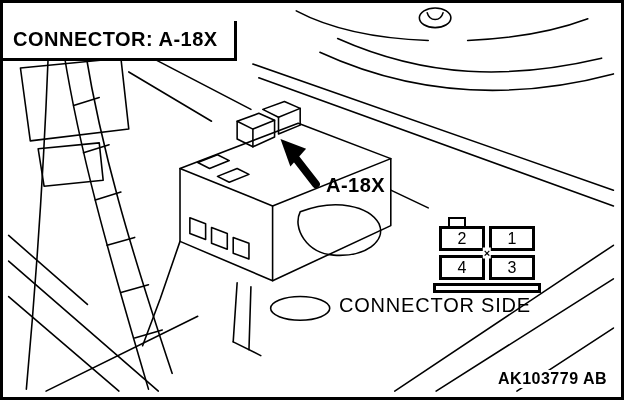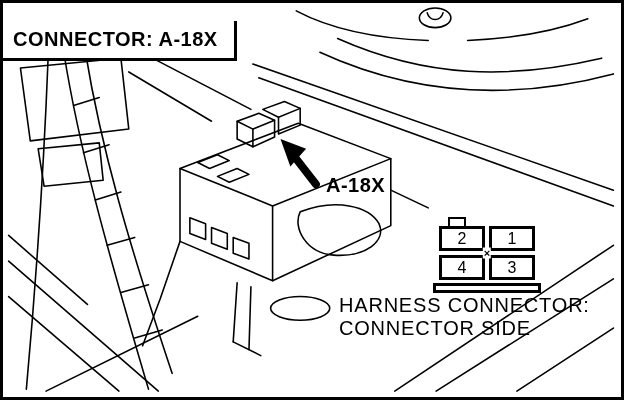--- a/index.html
+++ b/index.html
@@ -193,18 +193,18 @@
       <div class="pin-cell">2</div>
       <div class="pin-cell">1</div>
       <div class="pin-cell">4</div>
       <div class="pin-cell">3</div>
       <span class="pin-center">×</span>
     </div>
     <div class="pin-base"></div>
   </div>
 
   <div class="caption">
-    <div>HARNESS CONNECTOR:</div>
     <div>CONNECTOR SIDE</div>
   </div>
 
+  <div class="ref-code">AK103779 AB</div>
 
 </div>
 
 </body></html>

